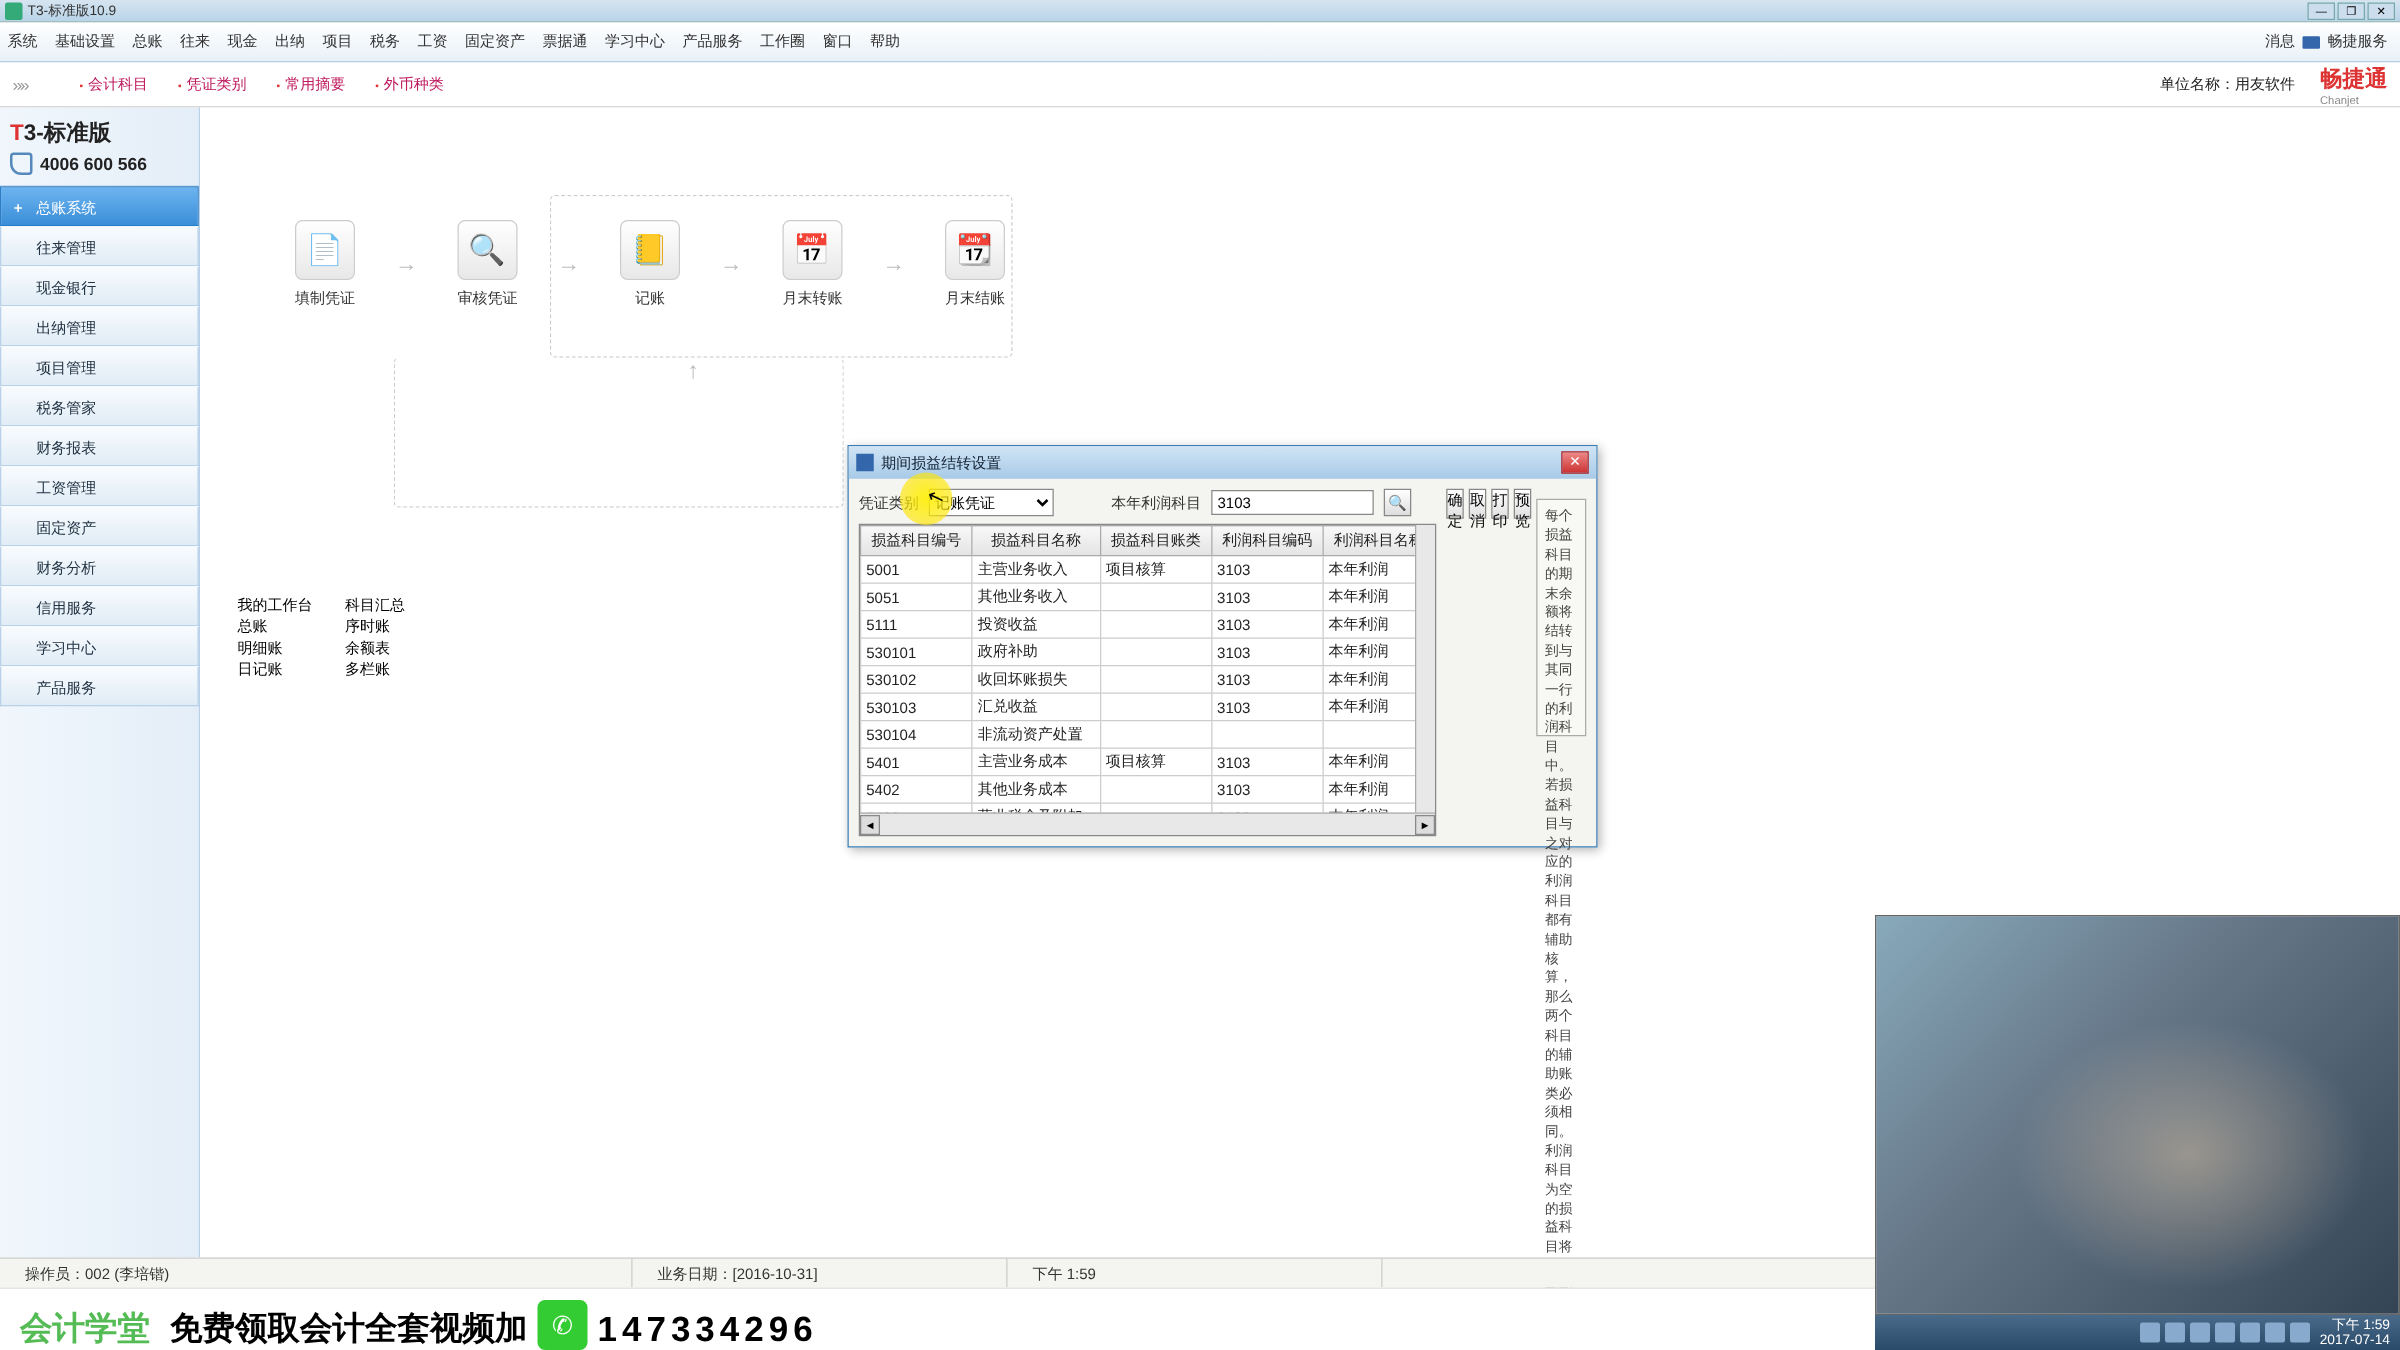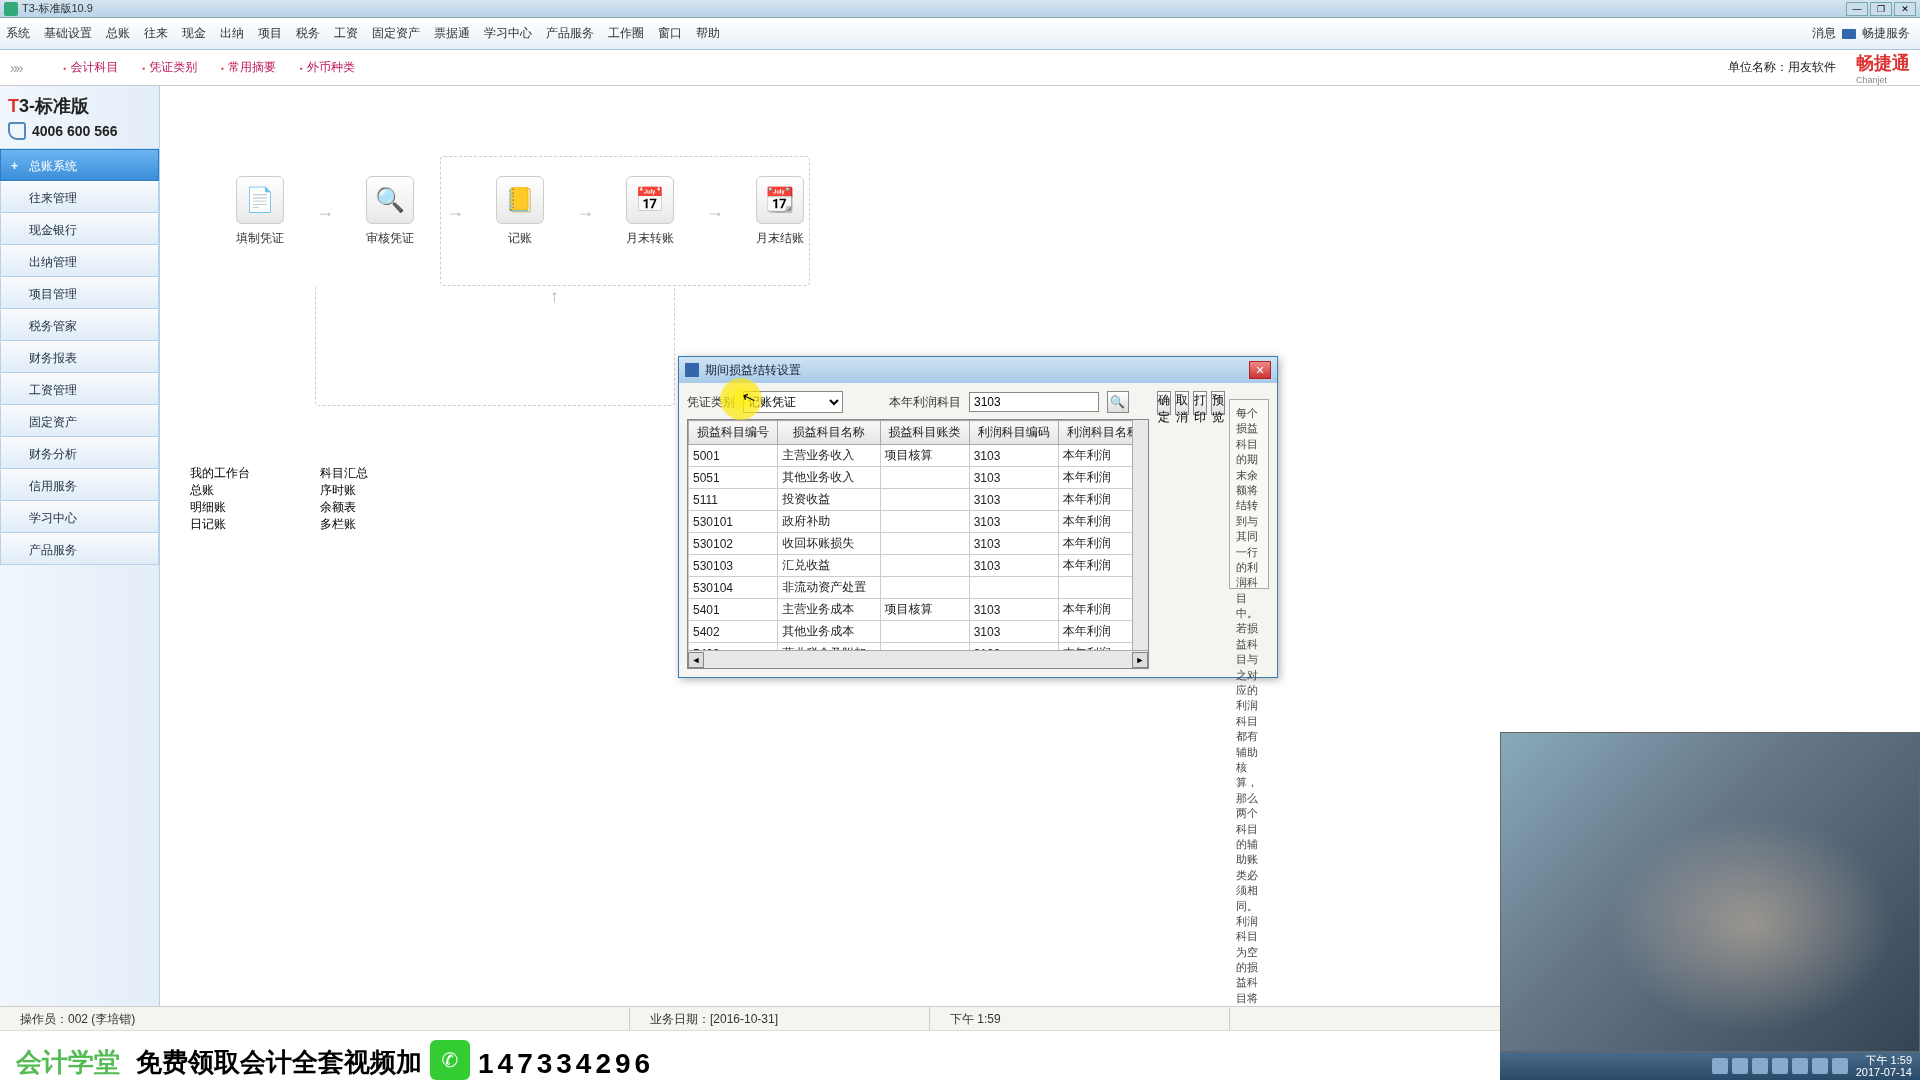--- a/index.html
+++ b/index.html
@@ -79,21 +79,21 @@
 
 .dright { width: 112px; display: flex; flex-direction: row; gap: 4px; justify-content: space-between; }
 .dbtn { height: 24px; border: 1px solid #888; background: linear-gradient(#fff,#e0e0e0); cursor: pointer; font-size: 12px; }
 .helptext { margin-top: 8px; border: 1px solid #aaa; padding: 6px; font-size: 11px; color: #444; line-height: 1.4; background: #f8f8f4; height: 190px; }
 
 .cursor-highlight { position: absolute; top: 378px; left: 720px; width: 42px; height: 42px; background: radial-gradient(circle, rgba(255,240,0,0.9), rgba(255,220,0,0.5)); border-radius: 50%; pointer-events: none; z-index: 100; }
 .cursor-arrow { position: absolute; top: 388px; left: 742px; font-size: 16px; color: #000; z-index: 101; pointer-events: none; transform: rotate(-20deg); }
 
 .statusbar { position: absolute; bottom: 50px; left: 0; right: 0; height: 24px; background: #f4f4f0; border-top: 1px solid #ccc; display: flex; align-items: center; font-size: 12px; color: #333; }
 .statusbar .cell { padding: 0 20px; border-right: 1px solid #ccc; height: 100%; line-height: 24px; }
-.statusbar .cell:first-child { width: 630px; }
+.statusbar .cell:first-child { width: 506px; }
 .statusbar .cell:nth-child(2) { width: 300px; }
 .statusbar .cell:nth-child(3) { width: 300px; }
 
 .bottombanner { position: absolute; bottom: 0; left: 0; right: 0; height: 50px; background: #fff; display: flex; align-items: flex-end; border-top: 1px solid #ddd; }
 .bottombanner .logo2 { font-size: 26px; font-weight: bold; color: #5b5; padding: 0 16px; }
 .bottombanner .bigtxt { font-size: 26px; font-weight: bold; color: #000; }
 .bottombanner .wechat { width: 40px; height: 40px; background: #3c3; border-radius: 6px; margin: 0 8px; display: flex; align-items: center; justify-content: center; color: #fff; font-size: 20px; }
 .bottombanner .num { font-size: 28px; font-weight: bold; letter-spacing: 4px; color: #000; }
 
 .webcam { position: absolute; bottom: 28px; right: 0; width: 420px; height: 320px; background: linear-gradient(135deg, #8ab 0%, #678 40%, #345 100%); border: 1px solid #666; }
@@ -205,21 +205,21 @@
           <div class="ficon">📅</div>
           <div class="flabel">月末转账</div>
         </div>
         <div class="arrow">→</div>
         <div class="flowitem">
           <div class="ficon">📆</div>
           <div class="flabel">月末结账</div>
         </div>
       </div>
 
-    <div style="position:absolute; top:379px; left:30px; display:flex; gap:70px;">
+    <div style="position:absolute; top:390px; left:30px; display:flex; gap:26px;">
       <div id="ql-left">
           <div class="ql">我的工作台</div>
           <div class="ql">总账</div>
           <div class="ql">明细账</div>
           <div class="ql">日记账</div>
         </div>
       <div id="ql-right">
           <div class="ql">科目汇总</div>
           <div class="ql">序时账</div>
           <div class="ql">余额表</div>

